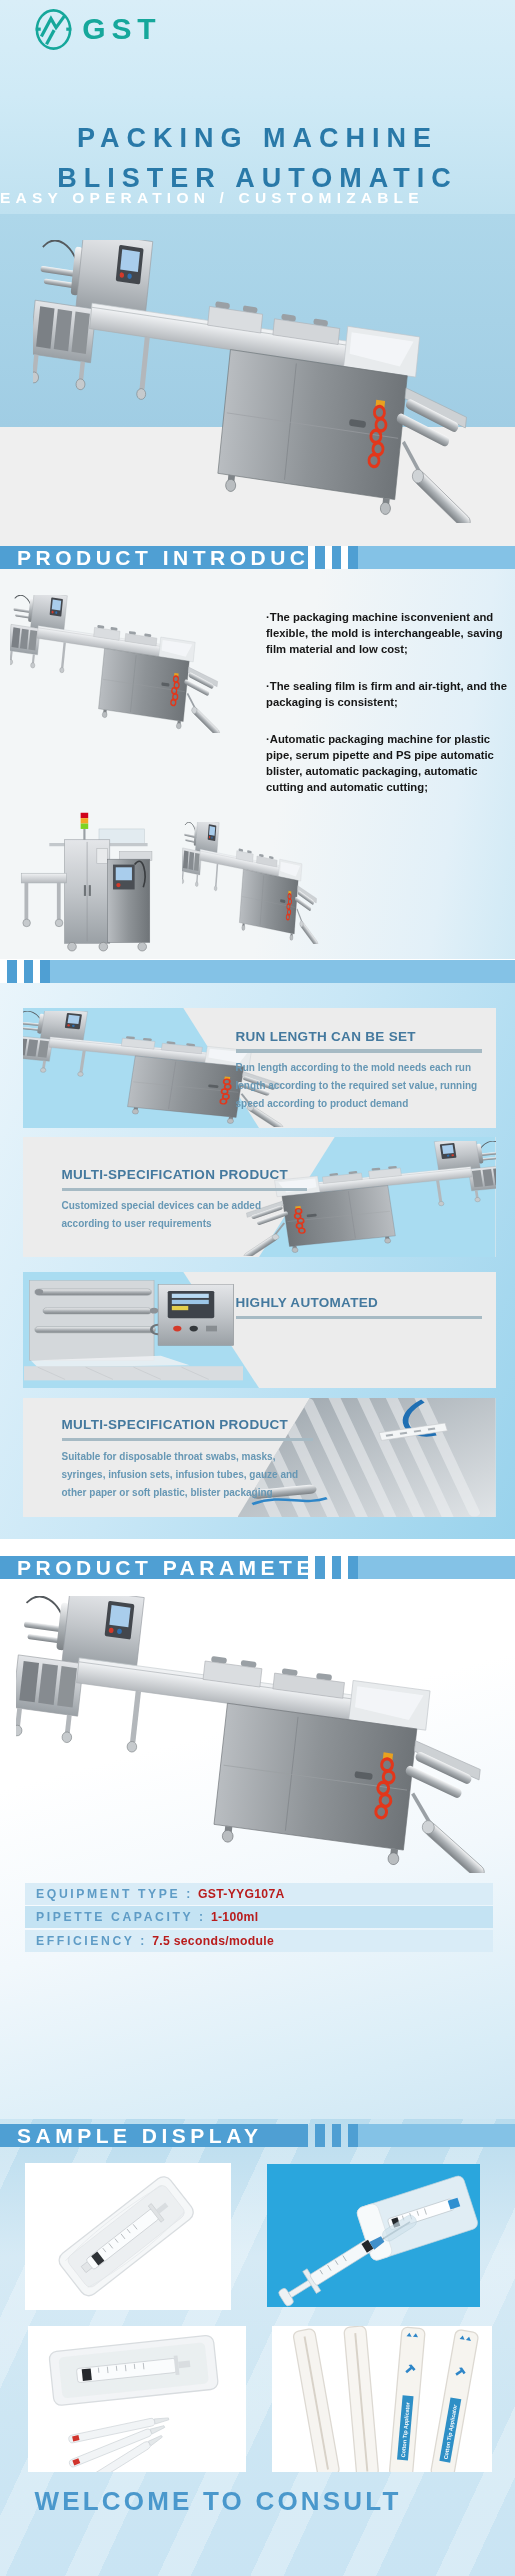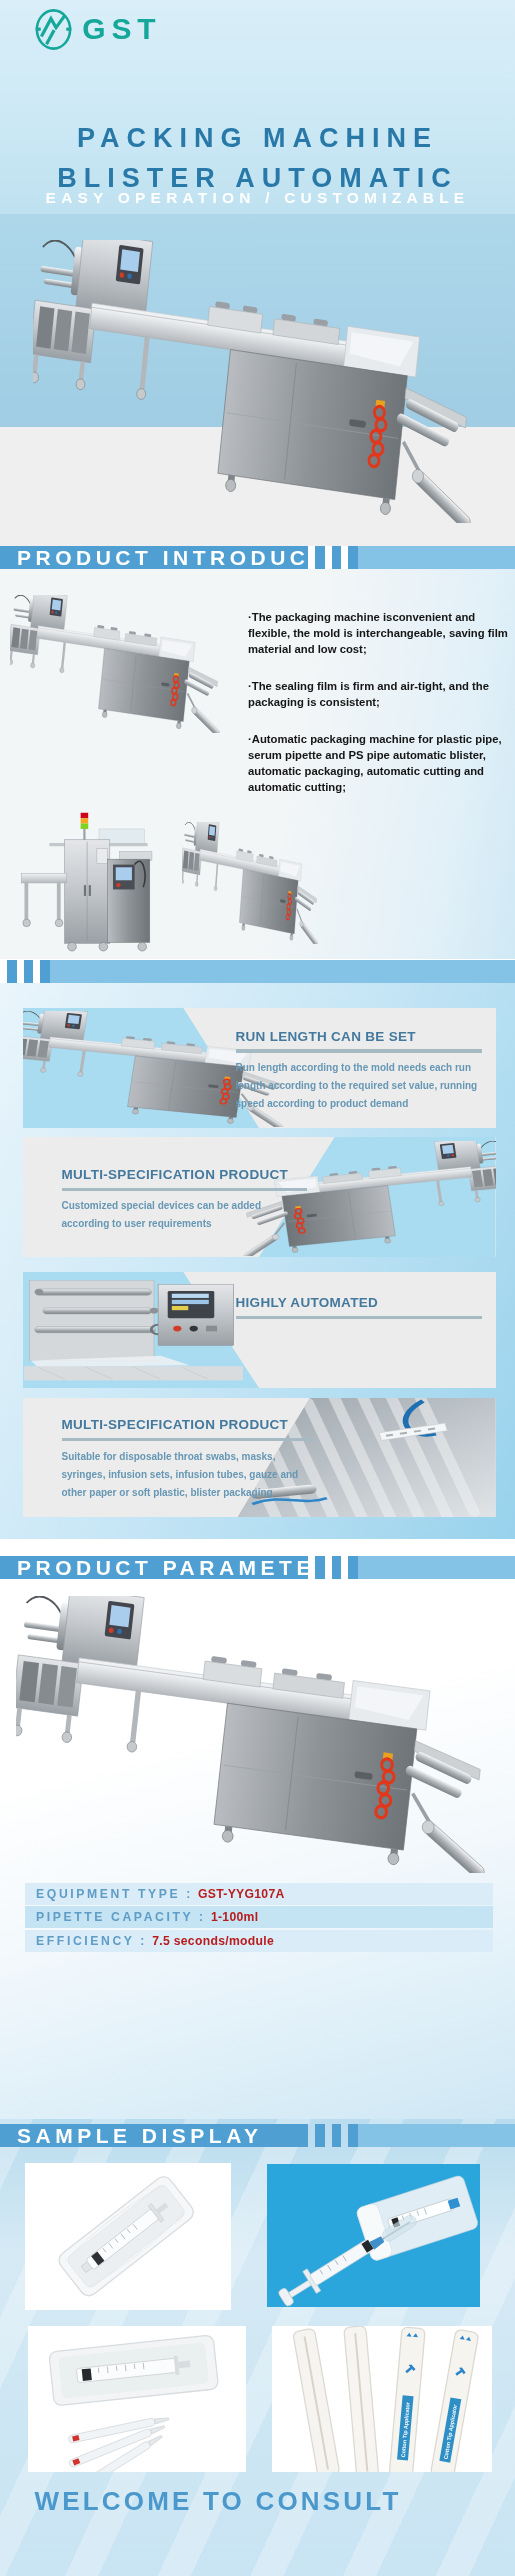--- a/index.html
+++ b/index.html
@@ -10,36 +10,36 @@
   
   .hero-top{left:0;top:0;width:515px;height:214px;
     background:linear-gradient(180deg,#d9eef8 0%,#cfeaf6 45%,#bfe1f0 100%);}
   .hero-mid{left:0;top:214px;width:515px;height:213px;
     background:linear-gradient(180deg,#aed7ea 0%,#a0cde4 100%);}
   .hero-low{left:0;top:427px;width:515px;height:119px;background:#efefef;}
   .logo{left:35px;top:7.7px;display:flex;align-items:center;gap:10.3px;}
   .logo-text{font-size:30px;font-weight:bold;letter-spacing:5.8px;color:#16a79b;}
   .hero-title{left:0;top:118px;width:515px;text-align:center;
     font-size:27px;font-weight:bold;letter-spacing:7px;color:#2979a8;line-height:40px;}
-  .hero-sub{left:0;top:189px;width:515px;text-align:center;
+  .hero-sub{left:0;top:189px;width:515px;
     font-size:15.5px;font-weight:bold;letter-spacing:5.2px;color:#ffffff;}
 
   
   .banner{left:0;width:515px;height:23px;display:flex;align-items:stretch;}
   .b-main{width:308px;background:#4f9fd3;color:#fff;font-weight:bold;font-size:21px;
     letter-spacing:4.5px;line-height:24px;padding-left:17px;box-sizing:border-box;white-space:nowrap;overflow:hidden;}
   .b-gap{width:7px;}
   .b-stripe{width:9.7px;background:#4f9fd3;}
   .b-rest{flex:1;background:#84c2e6;}
 
   
   .sec-intro{left:0;top:569px;width:515px;height:390px;
     background:linear-gradient(100deg,#f3f6f7 55%,#e2f0f8 85%,#cfe9f5 100%);}
   .intro-bullets{left:248px;top:609px;width:263px;}
-  .intro-bullets p{margin:0 0 21px 0;font-size:11.3px;font-weight:bold;color:#161616;line-height:16px;}
+  .intro-bullets p{margin:0 0 21px 18px;font-size:11.3px;font-weight:bold;color:#161616;line-height:16px;}
 
   
   .sec-features{left:0;top:983px;width:515px;height:556px;
     background:linear-gradient(115deg,#eaf5fb 0%,#c9e7f6 45%,#98d2ec 100%);}
   .card{position:absolute;left:22.5px;width:473px;background:#ececec;overflow:hidden;}
   .wedge{position:absolute;top:0;bottom:0;left:0;right:0;}
   .wedge-l{background:#a9dcf1;clip-path:polygon(0 0,34% 0,50% 100%,0 100%);}
   .wedge-r{background:#a9dcf1;clip-path:polygon(66% 0,100% 0,100% 100%,50% 100%);}
   .card .text{position:absolute;}
   .f-title{font-size:13.5px;font-weight:bold;color:#44799e;letter-spacing:0.3px;white-space:nowrap;}

